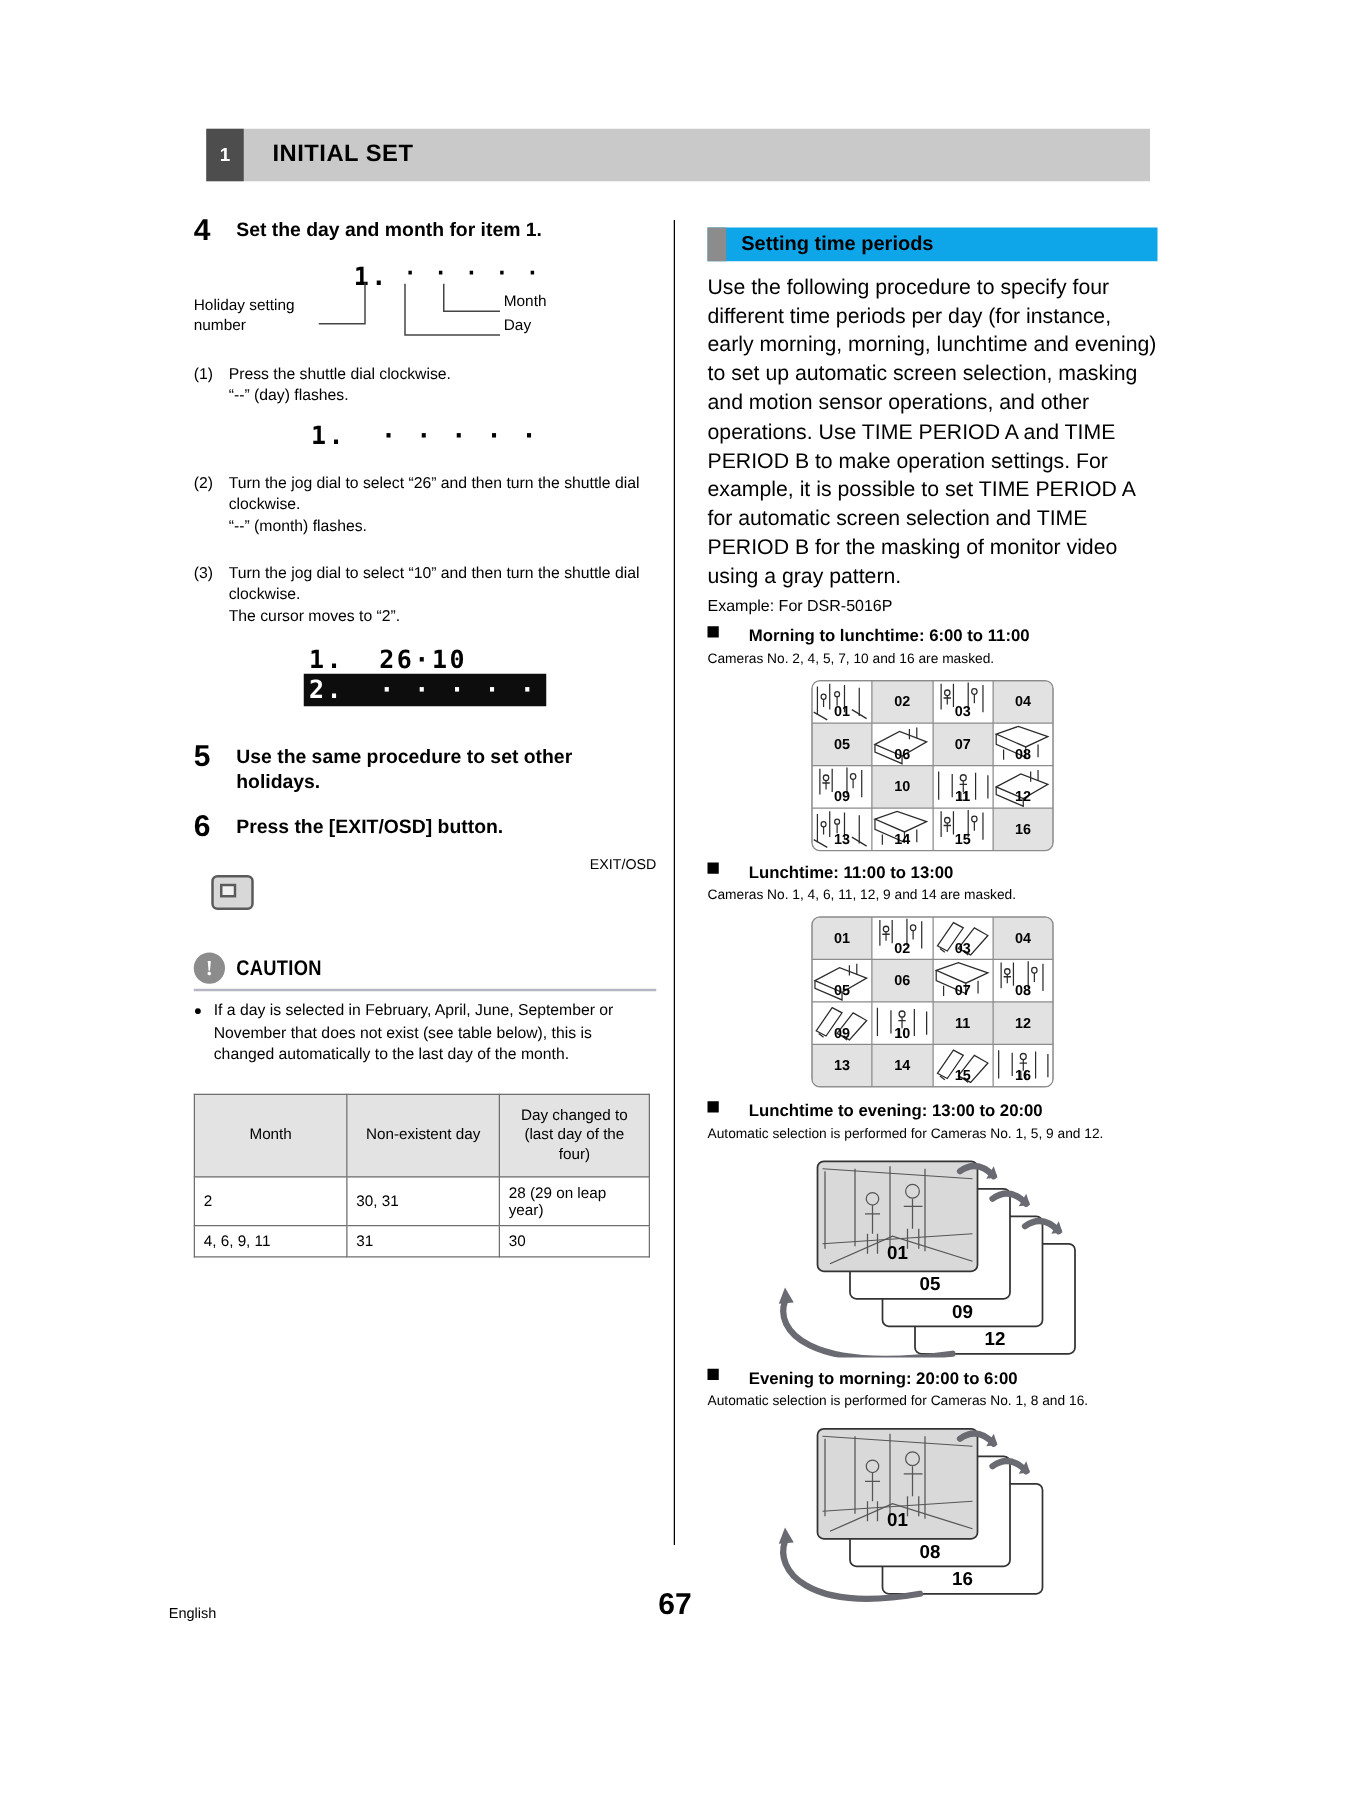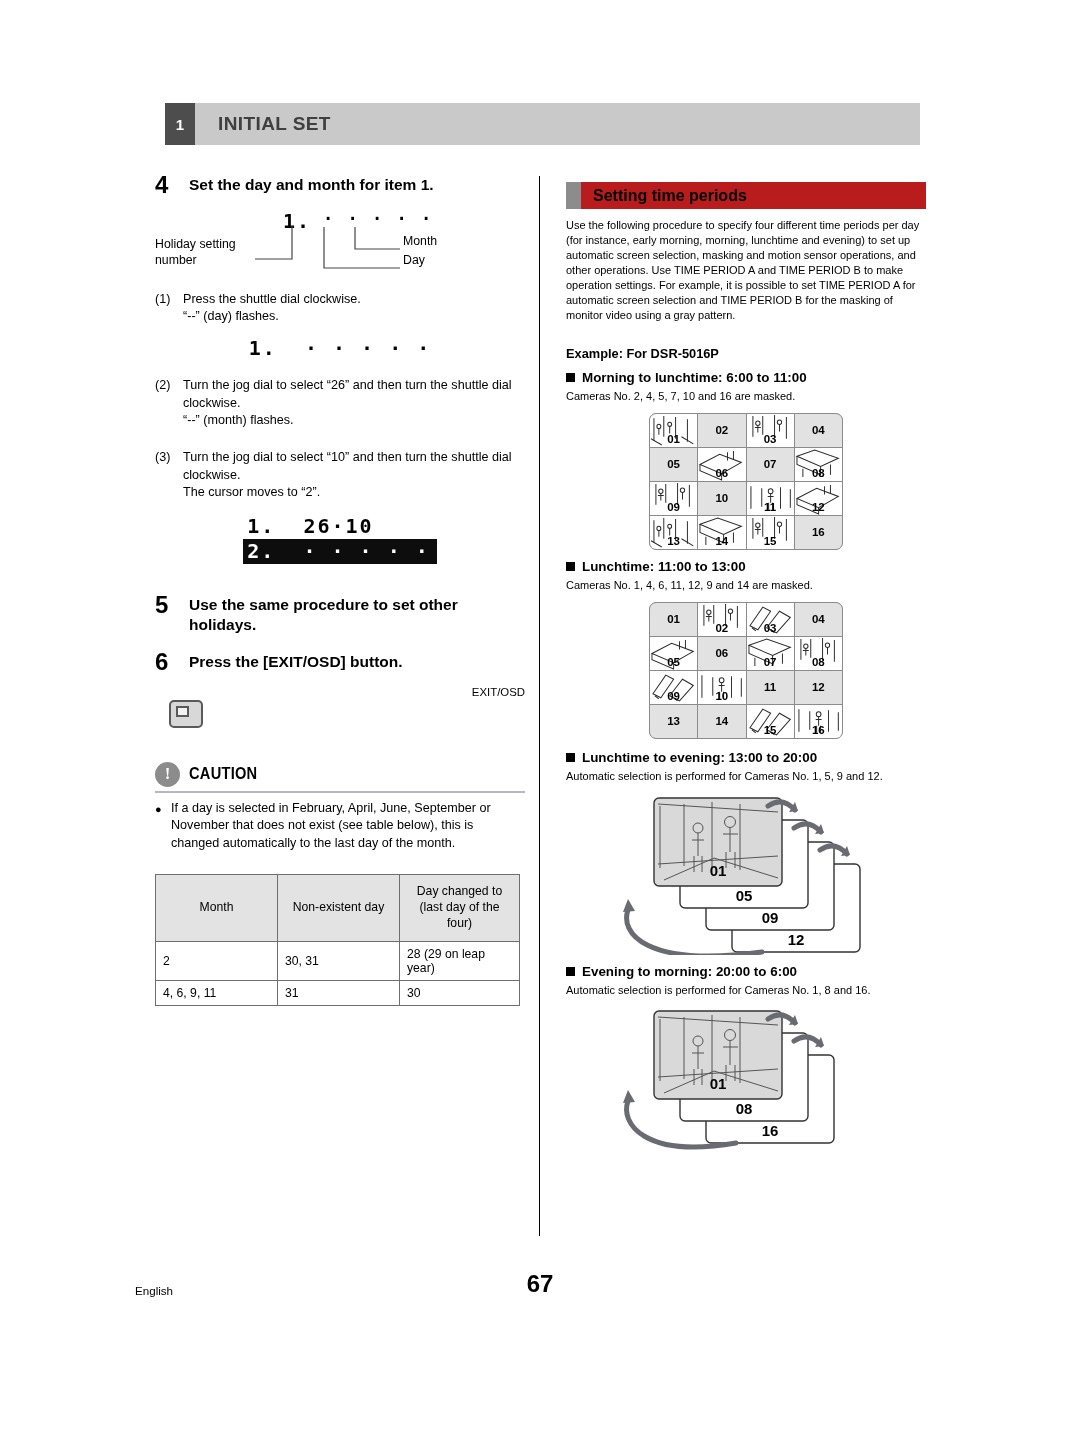--- a/index.html
+++ b/index.html
@@ -20,40 +20,40 @@
     position:absolute; left:165px; top:103px; width:755px; height:42px;
     background:#c9c9c9; display:flex; align-items:center;
   }
   .chapter-num {
     width:30px; height:42px; background:#4d4d4d; color:#fff;
     font-size:15px; font-weight:bold; display:flex;
     align-items:center; justify-content:center; flex:0 0 30px;
   }
   .chapter-title {
     font-size:19px; font-weight:bold; letter-spacing:.4px;
-    margin-left:23px; color:#404040;
+    margin-left:23px; color:#000000;
   }
 
   .vdivider {
     position:absolute; left:539px; top:176px; width:1px; height:1060px;
     background:#000;
   }
 
   
   .col-left { position:absolute; left:155px; top:172px; width:370px; }
   .col-right { position:absolute; left:566px; top:182px; width:360px; }
 
   .step { display:flex; align-items:flex-start; margin-bottom:4px; }
   .step-num {
     font-size:24px; font-weight:bold; line-height:1;
     width:34px; flex:0 0 34px; padding-top:1px;
   }
   .step-text { font-size:15.5px; font-weight:bold; line-height:1.28; padding-top:3px;}
 
-  .body-text { font-size:11px; line-height:1.36; }
+  .body-text { font-size:17px; line-height:1.36; }
 
   
   .substep { display:flex; margin-top:14px; font-size:12.6px; line-height:1.38; }
   .substep-num { width:28px; flex:0 0 28px; }
   .substep-body { flex:1; }
 
   
   .lcd-wrap { text-align:center; margin:11px 0 2px 0; }
   .lcd {
     display:inline-block;
@@ -108,29 +108,29 @@
   table.leap thead th {
     background:#e3e3e3; font-weight:normal; text-align:center; line-height:1.3;
     padding:9px 6px;
   }
   table.leap tbody td { text-align:left; height:25px; }
   table.leap thead th:first-child { width:122px; }
   table.leap thead th:nth-child(2) { width:122px; }
 
   
   .sect-bar {
-    height:27px; background:#b91c1c; display:flex; align-items:center;
+    height:27px; background:#0ea5e9; display:flex; align-items:center;
     margin-bottom:9px;
   }
   .sect-bar .swatch { width:15px; height:27px; background:#8c8c8c; flex:0 0 15px; }
   .sect-bar .t { font-size:16px; font-weight:bold; margin-left:12px; }
 
-  .example-label { font-size:12.8px; font-weight:bold; margin-top:23px; }
-
-  .sq-head { font-size:13.4px; font-weight:bold; margin-top:9px; display:flex; align-items:center; }
+  .example-label { font-size:12.8px; font-weight:normal; margin-top:5px; }
+
+  .sq-head { font-size:13.4px; font-weight:bold; margin-top:9px; display:flex; align-items:flex-start;gap:17px; }
   .sq-head .sq { width:9px; height:9px; background:#000; flex:0 0 9px; margin-right:7px; }
   .sq-head-note { font-size:11px; line-height:1.36; margin-top:4px; }
 
   
   .cam-grid-wrap { display:flex; justify-content:center; margin-top:9px; }
   .cam-grid {
     width:194px; display:grid; grid-template-columns:repeat(4,1fr);
     border:1.5px solid #8b8b8b; border-radius:7px; overflow:hidden;
     background:#8b8b8b; gap:1px;
   }

